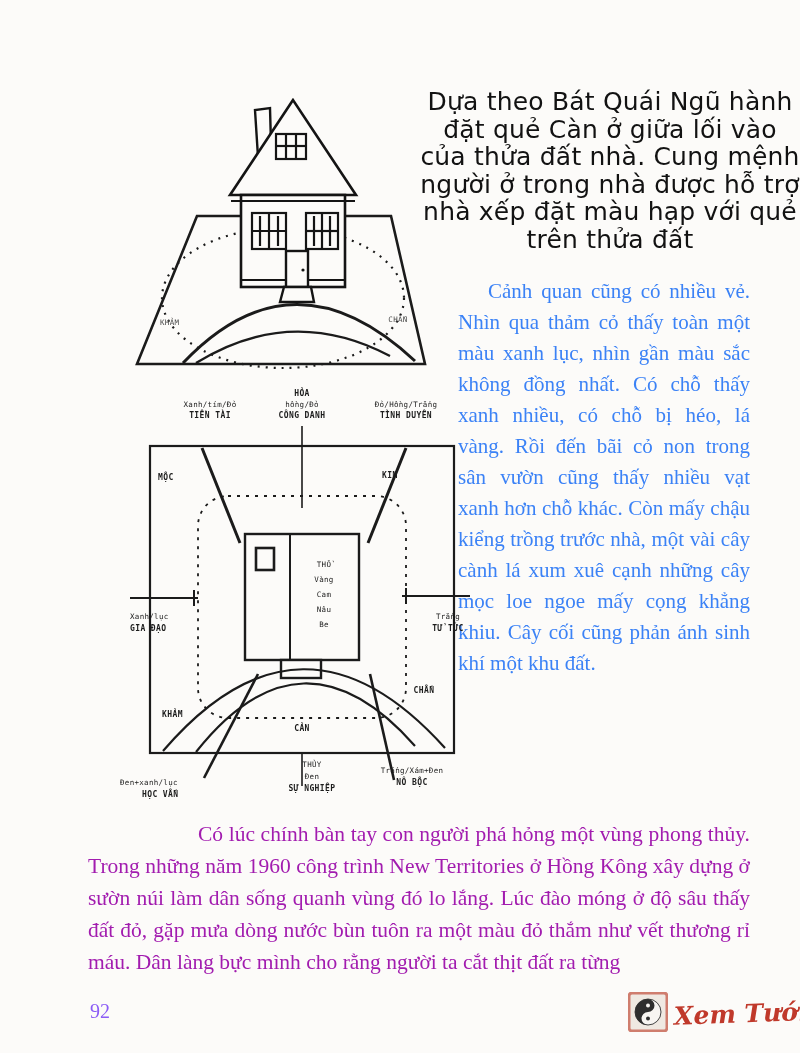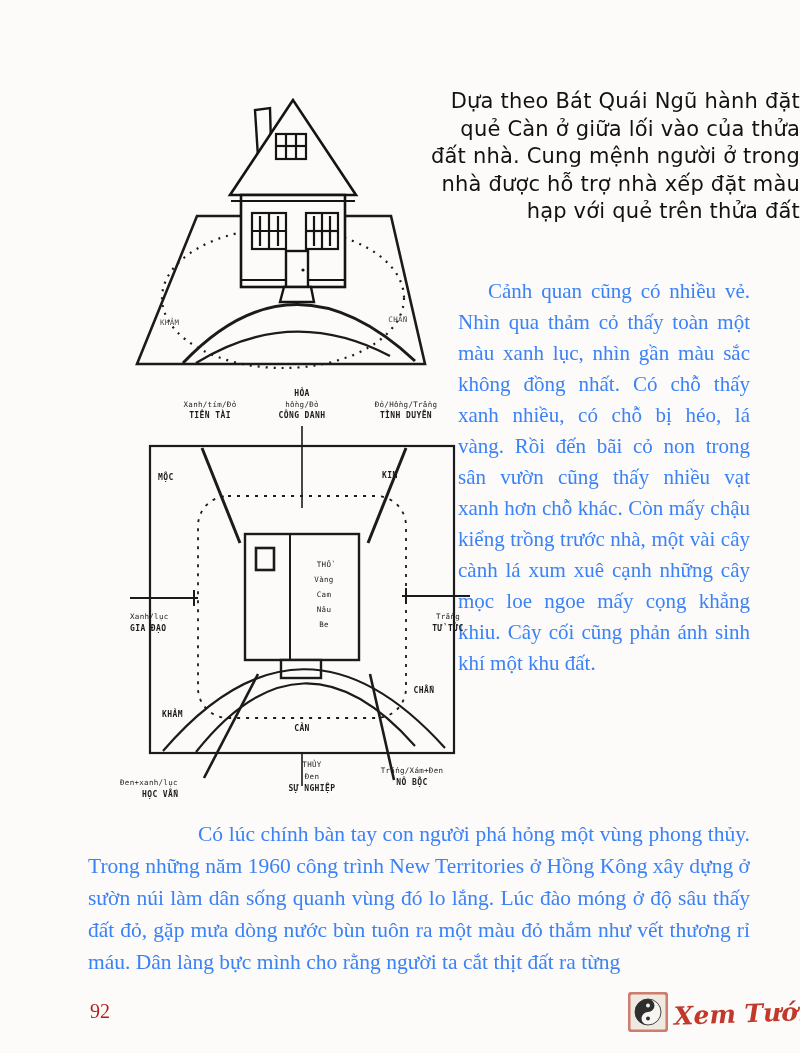--- a/index.html
+++ b/index.html
@@ -11,45 +11,45 @@
     color:#161616;
     overflow:hidden;
     font-family:"Liberation Serif", serif;
   }
   .abs { position:absolute; }
 
   
   .intro {
     left:420px; top:88px; width:380px;
     font-family:"DejaVu Sans", sans-serif;
-    font-size:21px; line-height:27.5px;
+    font-size:25px; line-height:27.5px;
     letter-spacing:0.2px;
     color:#121212;
-    text-align:right;
+    text-align:center;
   }
 
   
   .landscape {
     left:458px; top:276px; width:292px;
     font-size:21px; line-height:31px;
     text-align:justify; text-indent:30px;
     color:#3b82f6;
   }
 
   
   .bottom-par {
     left:88px; top:818px; width:662px;
     font-size:21.5px; line-height:32px;
     text-align:justify; text-indent:110px;
-    color:#3b82f6;
+    color:#a21caf;
   }
 
   .page-num {
     left:90px; top:1000px;
-    font-size:20px; color:#b91c1c;
+    font-size:20px; color:#8b5cf6;
   }
 
   
   .watermark {
     left:628px; top:992px;
     display:flex; align-items:center; gap:6px;
   }
   .wm-text {
     font-family:"DejaVu Serif", serif;
     font-style:italic; font-weight:bold;

